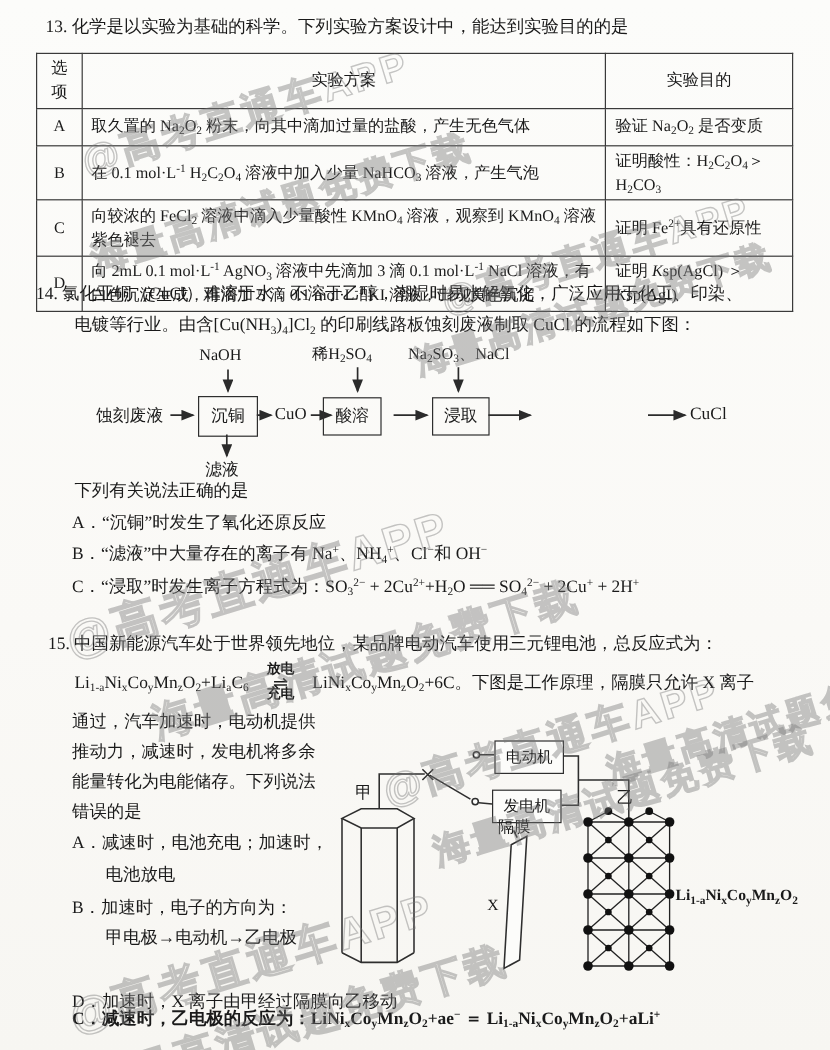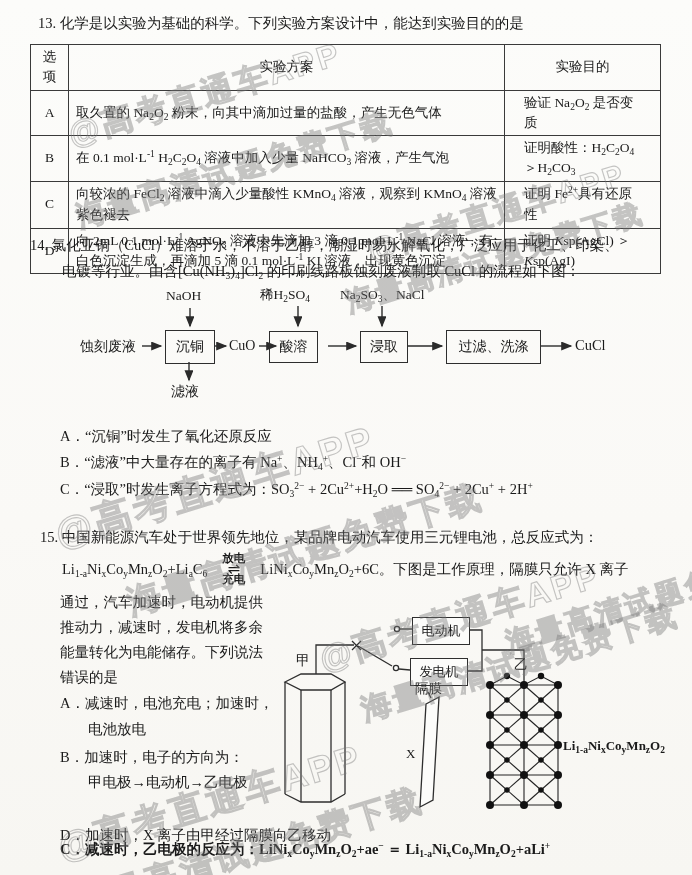--- a/index.html
+++ b/index.html
@@ -12,21 +12,21 @@
   .line{position:absolute;white-space:nowrap;font-size:14.5px;line-height:1.3;z-index:2;}
   sub{font-size:9.5px;vertical-align:-3px;line-height:0;}
   sup{font-size:9.5px;vertical-align:5px;line-height:0;}
   
   .qtable{position:absolute;left:30px;top:44px;z-index:2;}
   table{border-collapse:collapse;table-layout:fixed;width:630px;}
   td,th{border:1.4px solid #3a3a3a;font-size:13.5px;font-weight:normal;
         padding:2px 7px;line-height:1.5;vertical-align:middle;}
   th{text-align:center;height:28px;}
   td.opt{text-align:center;}
-  td.purpose{padding:2px 19px;}
+  td.purpose{padding:2px 8px;}
   
   .flow{position:absolute;left:30px;top:284px;width:630px;height:122px;z-index:2;}
   .flow .lbl{position:absolute;font-size:13.5px;white-space:nowrap;}
   .fbox{position:absolute;display:flex;align-items:center;justify-content:center;
         border:1.4px solid #2e2e2e;font-size:14px;white-space:nowrap;background:transparent;}
   .flow svg,.bdiag svg{position:absolute;left:0;top:0;}
   
   .bdiag{position:absolute;left:268px;top:580px;width:424px;height:295px;z-index:1;}
   .bdiag .lbl{position:absolute;font-size:13.5px;white-space:nowrap;}
   .bbox{position:absolute;display:flex;align-items:center;justify-content:center;
@@ -123,25 +123,25 @@
       </g>
     </svg>
     <div class="lbl" style="left:136px;top:4px;">NaOH</div>
     <div class="lbl" style="left:230px;top:2px;">稀H<sub>2</sub>SO<sub>4</sub></div>
     <div class="lbl" style="left:310px;top:2px;">Na<sub>2</sub>SO<sub>3</sub>、NaCl</div>
     <div class="lbl" style="left:50px;top:54px;font-size:14px;">蚀刻废液</div>
     <div class="fbox" style="left:135px;top:46px;width:48px;height:32px;">沉铜</div>
     <div class="lbl" style="left:199px;top:54px;font-size:14px;">CuO</div>
     <div class="fbox" style="left:239px;top:47px;width:47px;height:30px;">酸溶</div>
     <div class="fbox" style="left:330px;top:47px;width:46px;height:30px;">浸取</div>
-    <div class="fbox" style="left:416px;top:46px;width:93px;height:32px;">过滤、洗涤</div>
     <div class="lbl" style="left:545px;top:53px;font-size:14.5px;">CuCl</div>
     <div class="lbl" style="left:141px;top:99px;font-size:14px;">滤液</div>
   </div>
 
+  <div class="line" style="left:62px;top:400px;">下列有关说法正确的是</div>
   <div class="line" style="left:60px;top:427px;">A．“沉铜”时发生了氧化还原反应</div>
   <div class="line" style="left:60px;top:453px;">B．“滤液”中大量存在的离子有 Na<sup>+</sup>、NH<sub>4</sub><sup>+</sup>、Cl<sup>−</sup>和 OH<sup>−</sup></div>
   <div class="line" style="left:60px;top:480px;">C．“浸取”时发生离子方程式为：SO<sub>3</sub><sup>2−</sup> + 2Cu<sup>2+</sup>+H<sub>2</sub>O ══ SO<sub>4</sub><sup>2−</sup> + 2Cu<sup>+</sup> + 2H<sup>+</sup></div>
 
   <div class="line" style="left:40px;top:528px;">15. 中国新能源汽车处于世界领先地位，某品牌电动汽车使用三元锂电池，总反应式为：</div>
   <div class="line eqrow" style="left:62px;top:553px;">
     <span>Li<sub>1-a</sub>Ni<sub>x</sub>Co<sub>y</sub>Mn<sub>z</sub>O<sub>2</sub>+Li<sub>a</sub>C<sub>6</sub></span>
     <span class="revstack">
       <span class="rs-top">放电</span>
       <span class="rs-arrow">⇌</span>

